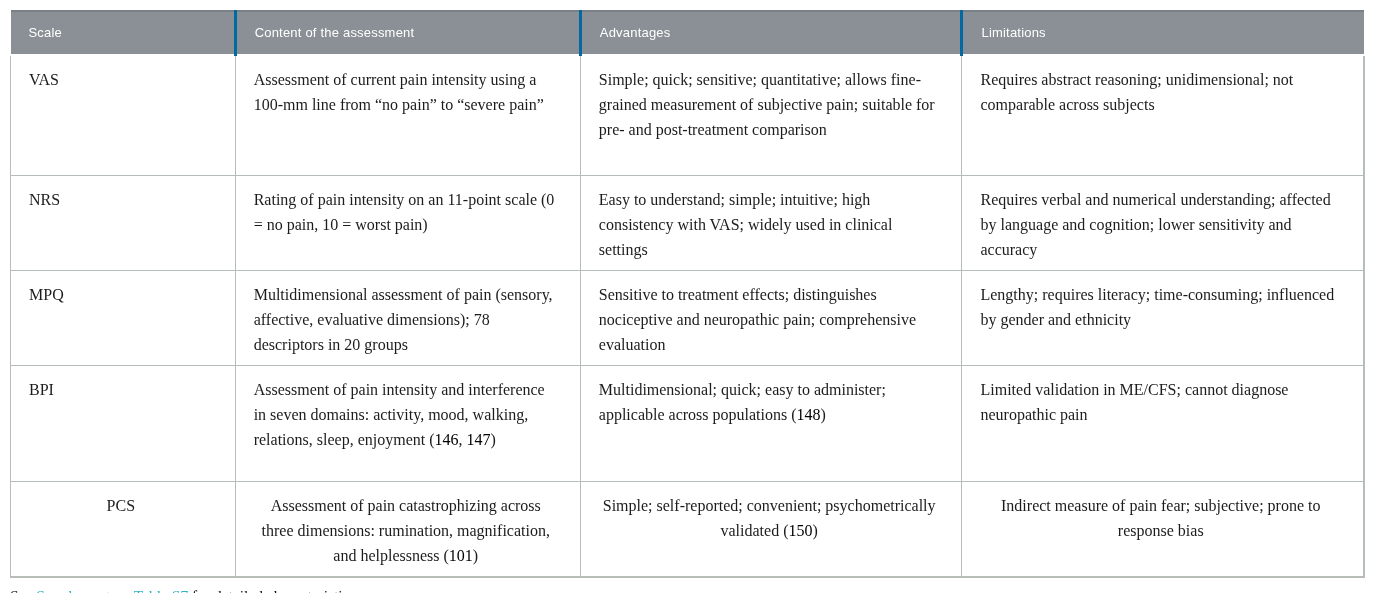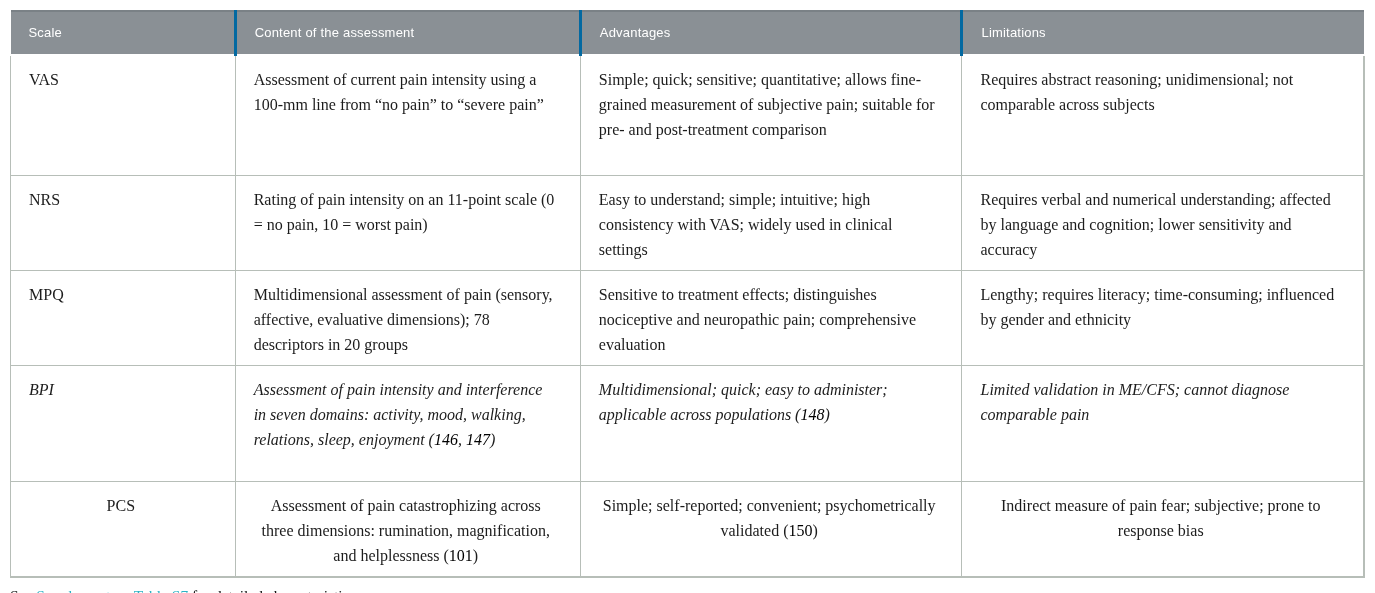--- a/index.html
+++ b/index.html
@@ -48,21 +48,21 @@
     vertical-align: top;
     padding: 11px 22px 8px 18px;
     font-size: 16px;
     line-height: 25px;
     color: #1c1c1c;
     overflow: hidden;
   }
   tbody tr:nth-child(1) { height: 120px; }
   tbody tr:nth-child(2) { height: 91px; margin-left: 24px; }
   tbody tr:nth-child(3) { height: 90px; }
-  tbody tr:nth-child(4) { height: 116px; font-style: italic; }
+  tbody tr:nth-child(4) { height: 116px; }
   tbody tr:nth-child(5) { height: 90px; }
   tbody td:last-child { border-right: 2px solid #b7beb8; }
   tbody tr:last-child td { border-bottom: 2px solid #b7beb8; text-align: center; }
 
   .cite {
     color: #000000;
     cursor: pointer;
   }
   .table-note {
     margin: 9px 0 0 0;
@@ -109,21 +109,21 @@
         <tr>
           <td><span>MPQ</span></td>
           <td><span>Multidimensional assessment of pain (sensory, affective, evaluative dimensions); 78 descriptors in 20 groups</span></td>
           <td><span>Sensitive to treatment effects; distinguishes nociceptive and neuropathic pain; comprehensive evaluation</span></td>
           <td><span>Lengthy; requires literacy; time-consuming; influenced by gender and ethnicity</span></td>
         </tr>
         <tr>
           <td><span>BPI</span></td>
           <td><span>Assessment of pain intensity and interference in seven domains: activity, mood, walking, relations, sleep, enjoyment (</span><span class="cite">146</span><span>, </span><span class="cite">147</span><span>)</span></td>
           <td><span>Multidimensional; quick; easy to administer; applicable across populations (</span><span class="cite">148</span><span>)</span></td>
-          <td><span>Limited validation in ME/CFS; cannot diagnose comparable pain</span></td>
+          <td><span>Limited validation in ME/CFS; cannot diagnose neuropathic pain</span></td>
         </tr>
         <tr>
           <td><span>PCS</span></td>
           <td><span>Assessment of pain catastrophizing across three dimensions: rumination, magnification, and helplessness (</span><span class="cite">101</span><span>)</span></td>
           <td><span>Simple; self-reported; convenient; psychometrically validated (</span><span class="cite">150</span><span>)</span></td>
           <td><span>Indirect measure of pain fear; subjective; prone to response bias</span></td>
         </tr>
       </tbody>
   </table>
 

